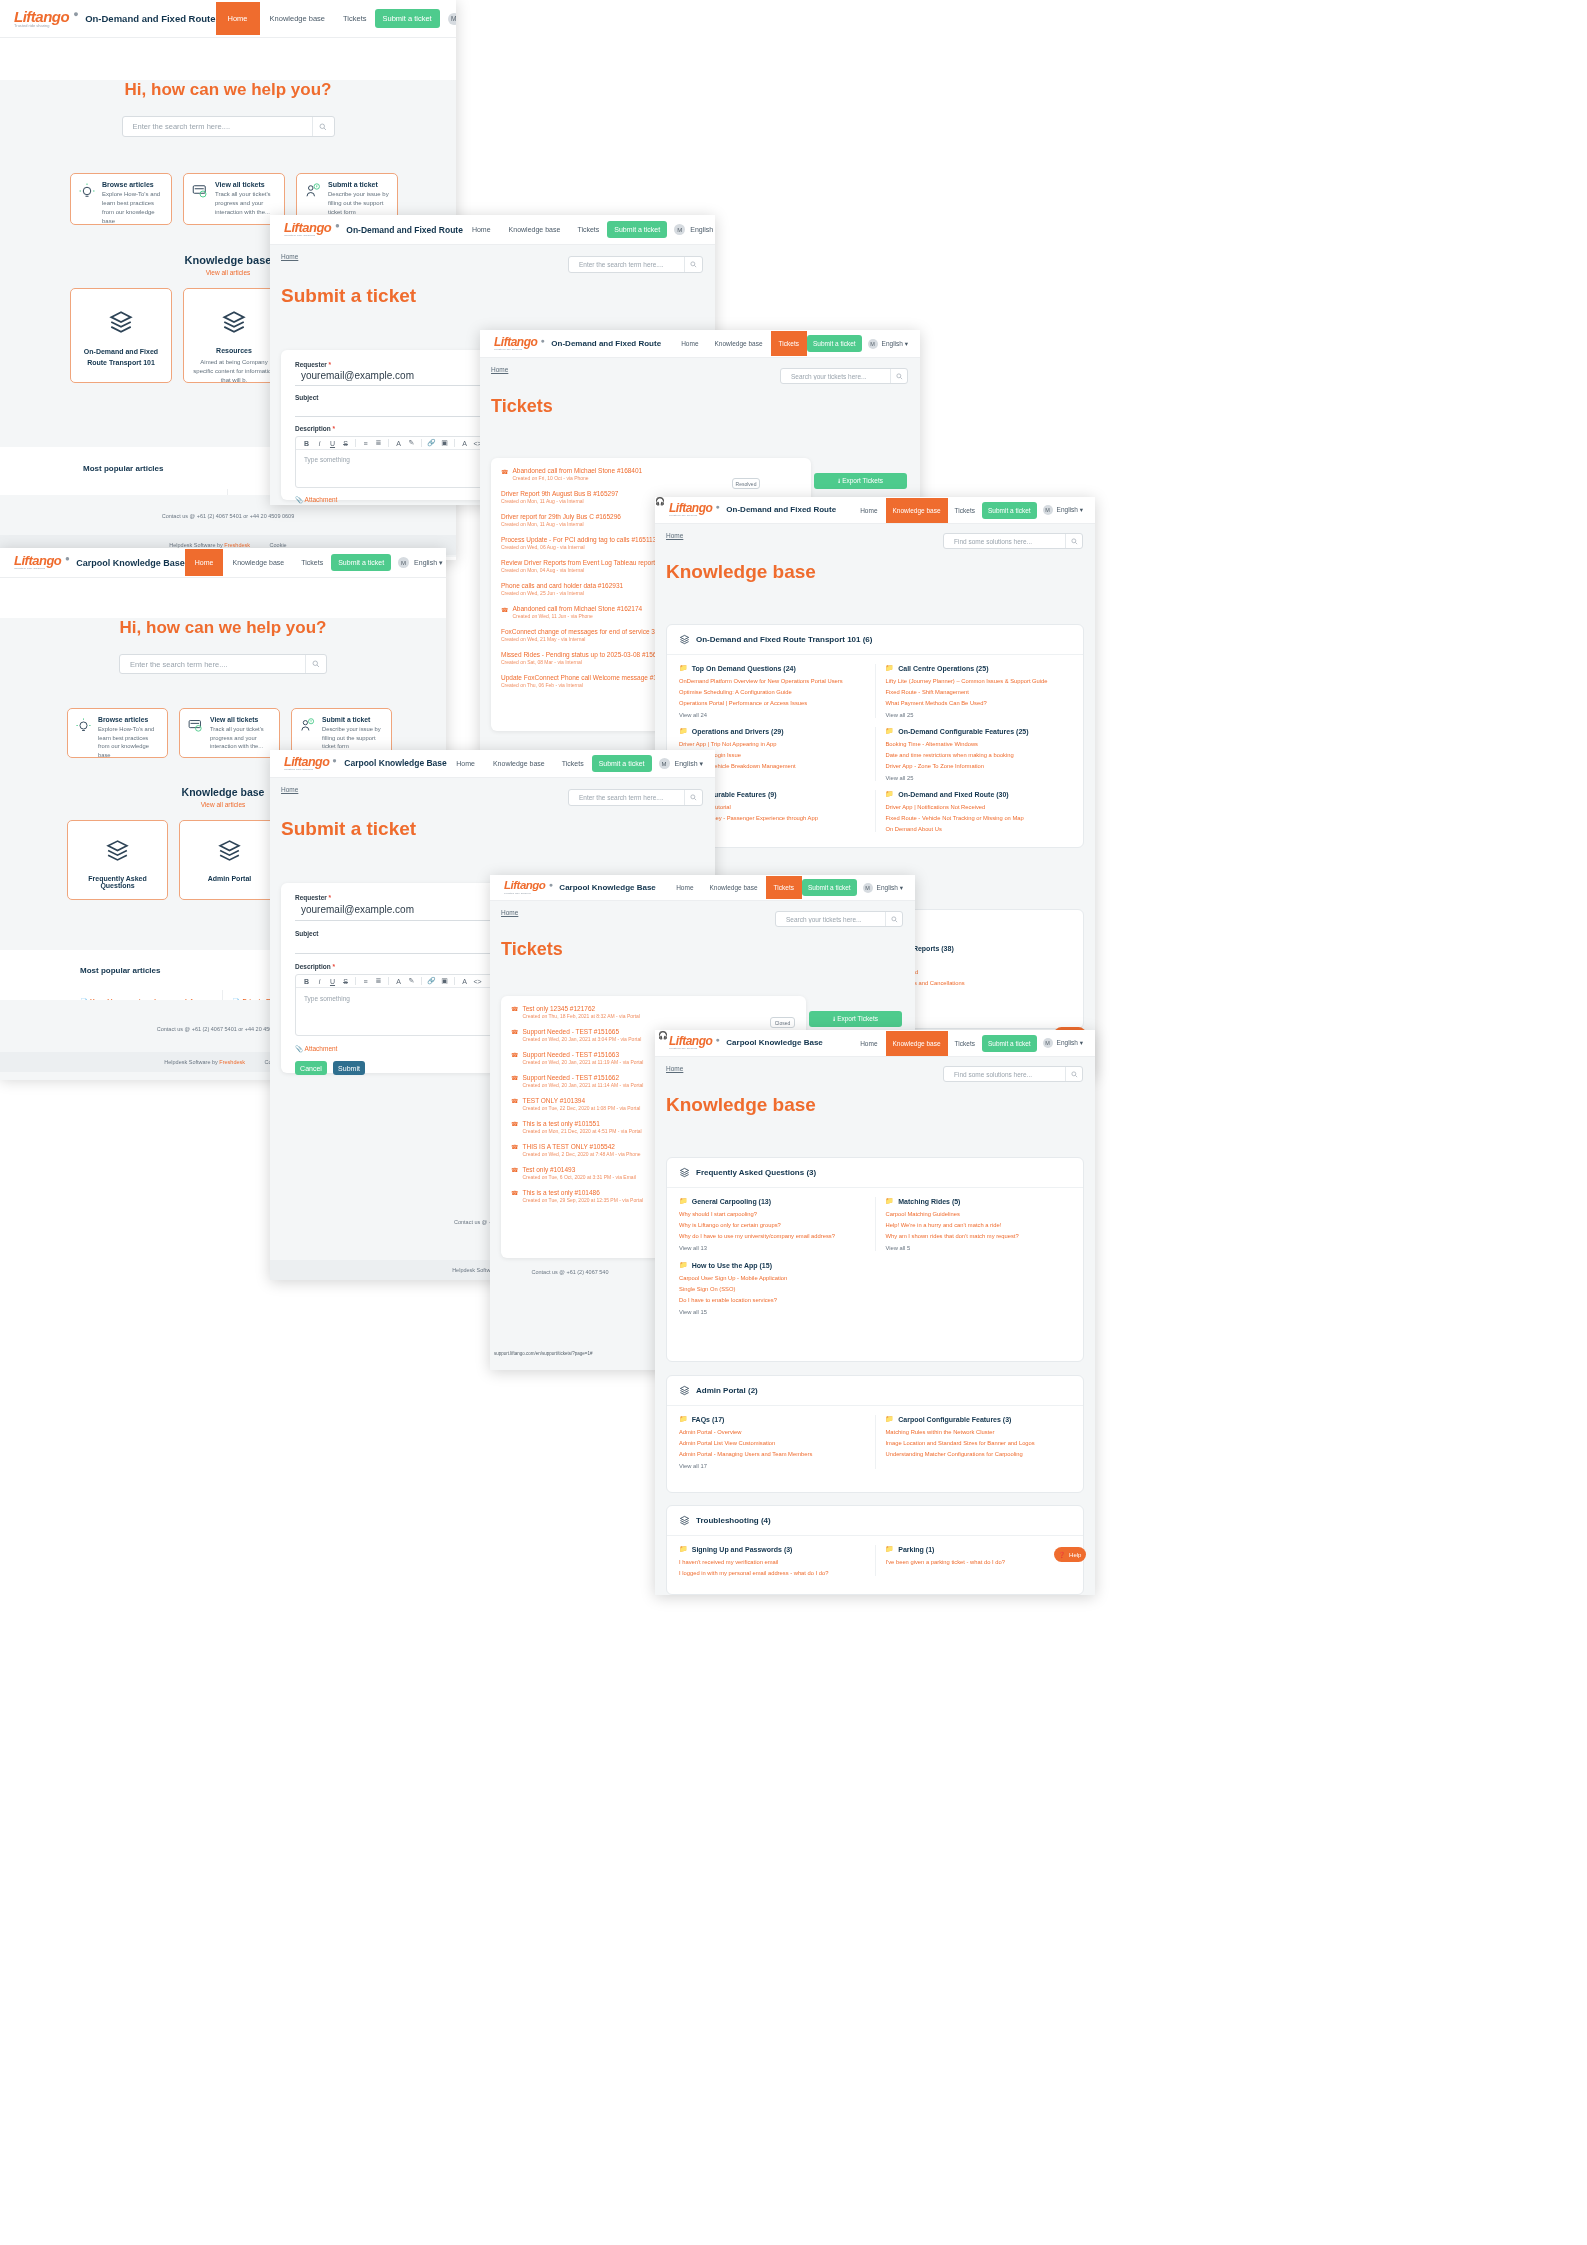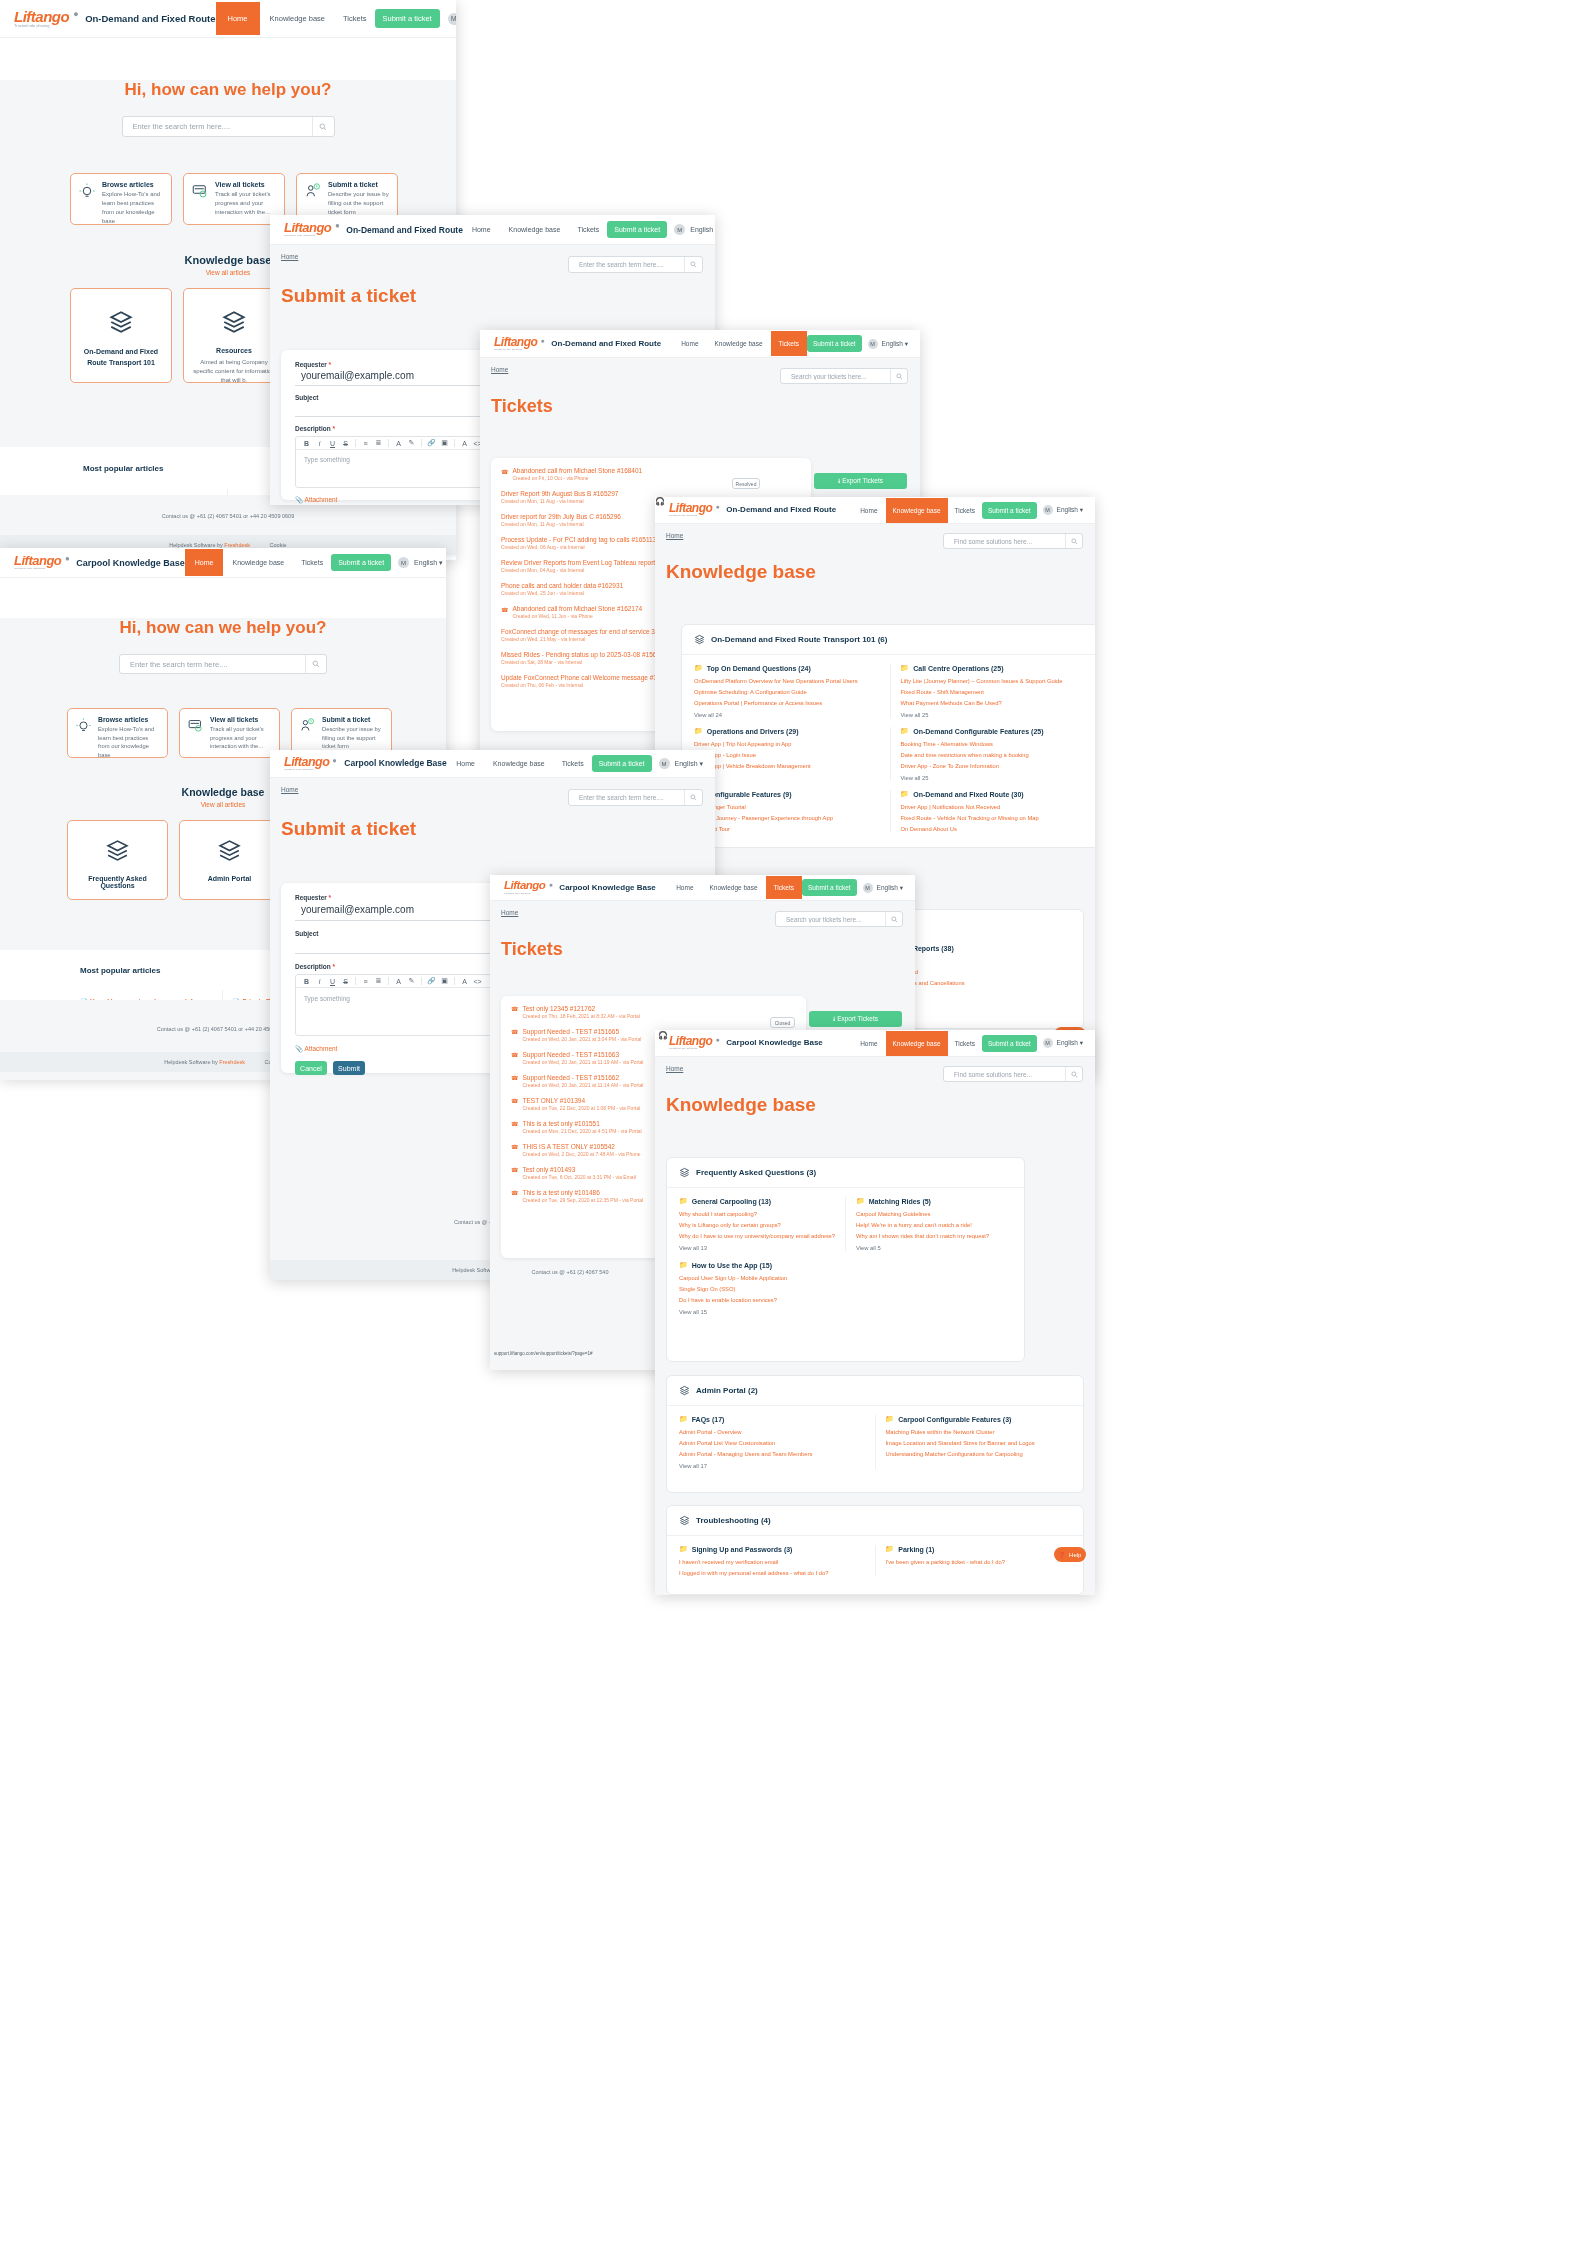--- a/index.html
+++ b/index.html
@@ -440,21 +440,21 @@
       <span class="txt">Find some solutions here...</span>
       <span class="mag" style="width:17px;">
         <svg class="icon-svg" width="7" height="7" viewBox="0 0 16 16">
               <circle cx="6.5" cy="6.5" r="4.5" fill="none" stroke="#9aa4ad" stroke-width="1.5"></circle>
               <line x1="10" y1="10" x2="14" y2="14" stroke="#9aa4ad" stroke-width="1.5"></line>
             </svg>
       </span>
     </div>
     <div class="h1" style="font-size:19px;margin:19px 0 0 11px;">Knowledge base</div>
 
-    <div class="kbpanel" style="position:absolute;left:26px;top:100px;width:418px;height:224px;">
+    <div class="kbpanel" style="position:absolute;left:11px;top:100px;width:418px;height:224px;">
       <div class="phead" style="font-size:8px;padding:9px 12px;gap:6px;">
         <span>
           <svg class="icon-svg" width="11" height="11" viewBox="0 0 24 24" fill="none" stroke="#2d4356" stroke-width="1.8">
                 <path d="M12 3 3 7.5 12 12l9-4.5L12 3z"></path>
                 <path d="M3 12 12 16.5 21 12"></path>
                 <path d="M3 16.5 12 21l9-4.5"></path>
               </svg>
         </span>
         <span>On-Demand and Fixed Route Transport 101 (6)</span>
       </div>
@@ -898,21 +898,21 @@
       <span class="mag" style="width:17px;">
         <svg class="icon-svg" width="7" height="7" viewBox="0 0 16 16">
               <circle cx="6.5" cy="6.5" r="4.5" fill="none" stroke="#9aa4ad" stroke-width="1.5"></circle>
               <line x1="10" y1="10" x2="14" y2="14" stroke="#9aa4ad" stroke-width="1.5"></line>
             </svg>
       </span>
     </div>
     <div class="h1" style="font-size:19px;margin:19px 0 0 11px;">Knowledge base</div>
 
     
-    <div class="kbpanel" style="position:absolute;left:11px;top:100px;width:359px;height:205px;">
+    <div class="kbpanel" style="position:absolute;left:11px;top:100px;width:418px;height:205px;">
       <div class="phead" style="font-size:8px;padding:9px 12px;gap:6px;">
         <span>
           <svg class="icon-svg" width="11" height="11" viewBox="0 0 24 24" fill="none" stroke="#2d4356" stroke-width="1.8">
                 <path d="M12 3 3 7.5 12 12l9-4.5L12 3z"></path>
                 <path d="M3 12 12 16.5 21 12"></path>
                 <path d="M3 16.5 12 21l9-4.5"></path>
               </svg>
         </span>
         <span>Frequently Asked Questions (3)</span>
       </div>

